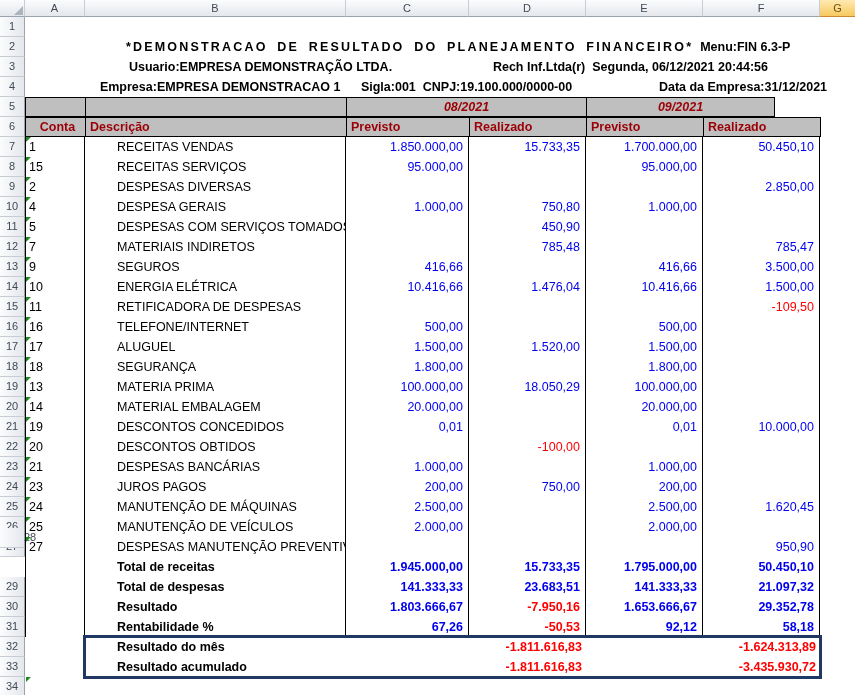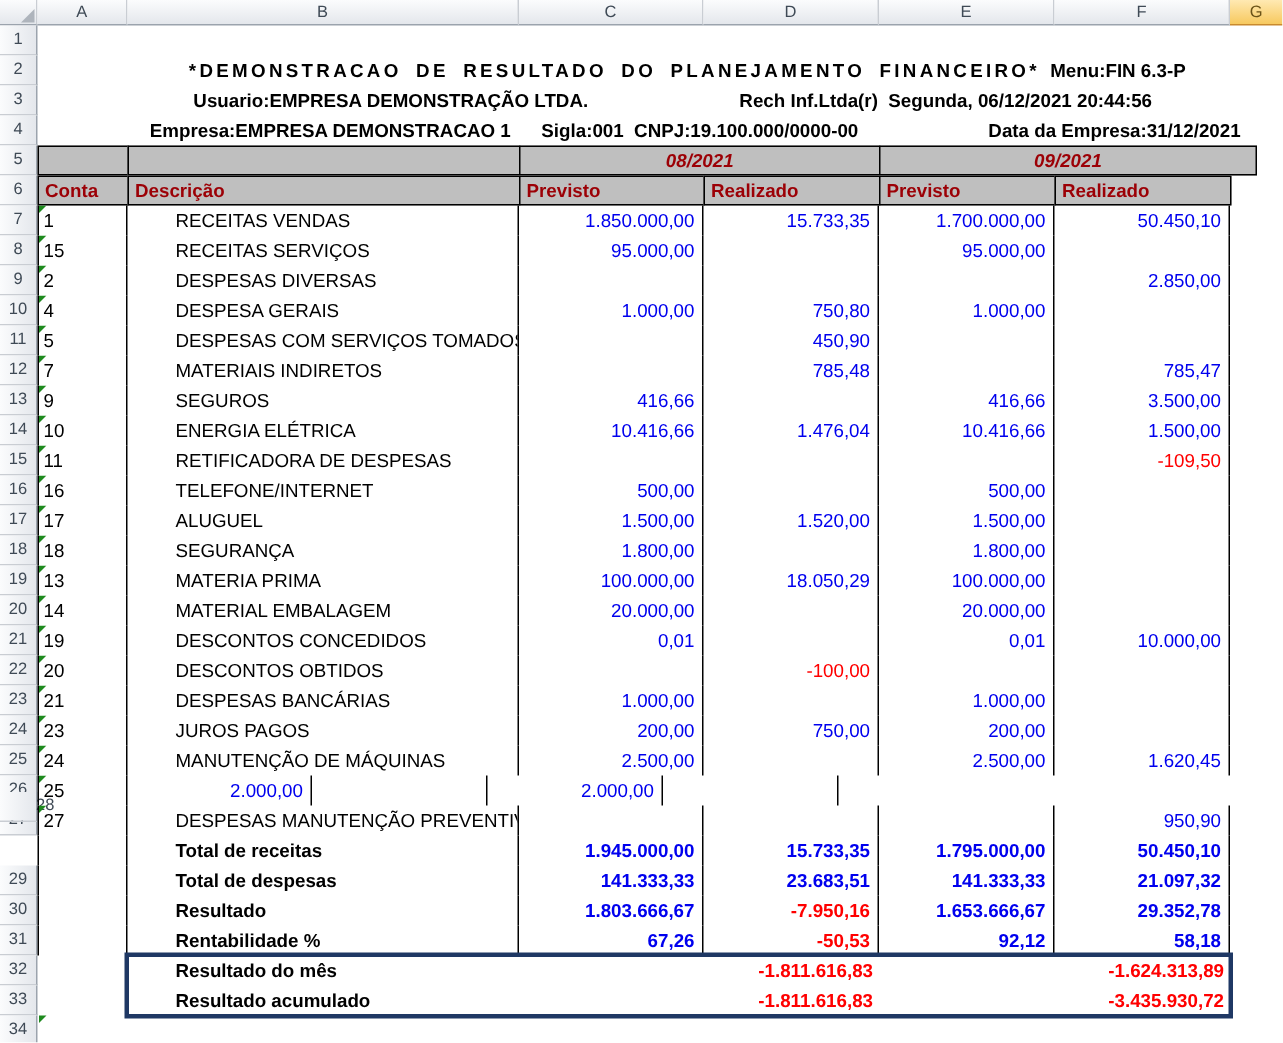--- a/index.html
+++ b/index.html
@@ -143,23 +143,23 @@
   <div class="hline" style="left:645px;top:57px;">
     <span>Data da Empresa:31/12/2021</span>
   </div>
   <div class="hline fluxo" style="left:90px;top:77px;">
     <span>Fluxo: 01/08/21 a 30/09/21; Centro de custo: [Sem filtros definidos ] Contas do planejamento: [Sem filtros definidos ]</span>
   </div>
 
   <div class="hcell" style="left:25px;top:97px;width:61px;"></div>
   <div class="hcell" style="left:85px;top:97px;width:262px;"></div>
   <div class="hcell center" style="left:346px;top:97px;width:241px;">08/2021</div>
-  <div class="hcell center" style="left:586px;top:97px;width:252px;">09/2021</div>
-
-  <div class="hcell left" style="left:25px;top:117px;width:61px;">Conta</div>
+  <div class="hcell center" style="left:586px;top:97px;width:189px;">09/2021</div>
+
+  <div class="hcell left" style="left:25px;top:117px;width:61px;text-align:center;">Conta</div>
   <div class="hcell left" style="left:85px;top:117px;width:262px;">Descrição</div>
   <div class="hcell left" style="left:346px;top:117px;width:124px;">Previsto</div>
   <div class="hcell left" style="left:469px;top:117px;width:118px;">Realizado</div>
   <div class="hcell left" style="left:586px;top:117px;width:118px;">Previsto</div>
   <div class="hcell left" style="left:703px;top:117px;width:118px;">Realizado</div>
 
   <div id="tablebody">
       <div class="trow" style="top: 137px;">
         <div class="cell c-conta">1<div class="tri"></div></div>
         <div class="cell c-desc">RECEITAS VENDAS</div>
@@ -307,20 +307,21 @@
       <div class="trow" style="top: 497px;">
         <div class="cell c-conta">24<div class="tri"></div></div>
         <div class="cell c-desc">MANUTENÇÃO DE MÁQUINAS</div>
         <div class="cell c-val first">2.500,00</div>
         <div class="cell c-val"></div>
         <div class="cell c-val">2.500,00</div>
         <div class="cell c-val">1.620,45</div>
       </div>
       <div class="trow" style="top: 517px;">
         <div class="cell c-conta">25<div class="tri"></div></div>
+        <div class="cell c-desc">MANUTENÇÃO DE VEÍCULOS</div>
         <div class="cell c-val first">2.000,00</div>
         <div class="cell c-val"></div>
         <div class="cell c-val">2.000,00</div>
         <div class="cell c-val"></div>
       </div>
       <div class="trow" style="top: 537px;">
         <div class="cell c-conta">27<div class="tri"></div></div>
         <div class="cell c-desc">DESPESAS MANUTENÇÃO PREVENTIVA</div>
         <div class="cell c-val first"></div>
         <div class="cell c-val"></div>

